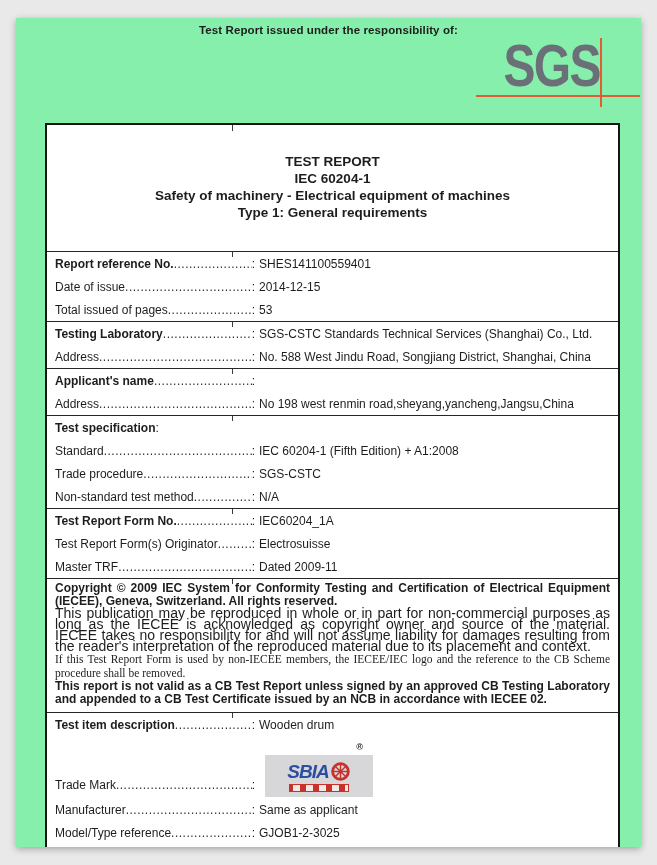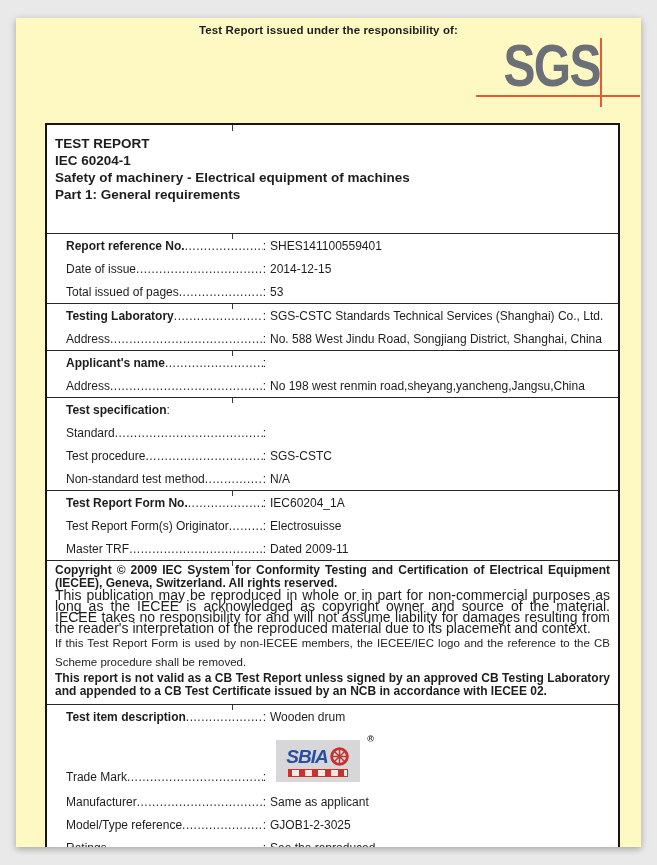--- a/index.html
+++ b/index.html
@@ -7,21 +7,21 @@
   body {
     background:#e9e9e9;
     font-family:"Liberation Sans", sans-serif;
     color:#1d1d1d;
     position:relative;
     overflow:hidden;
   }
   .page {
     position:absolute; left:16px; top:18px;
     width:625px; height:829px;
-    background:#fef9c3;
+    background:#86efac;
     box-shadow:0 2px 7px rgba(0,0,0,0.30);
     overflow:hidden;
   }
   .top-note {
     margin-top:6px;
     text-align:center;
     font-size:11.5px;
     font-weight:bold;
     letter-spacing:0.1px;
   }
@@ -40,22 +40,22 @@
 
   
   .report-table {
     position:absolute; left:29px; top:105px; width:575px;
     border:2px solid #151515;
     background:#fff;
     font-size:12px;
   }
   .header-cell {
     position:relative;
-    padding:10px 8px 30px;
-    text-align:left;
+    padding:28px 8px 30px;
+    text-align:center;
     font-weight:bold;
     font-size:13.5px;
     line-height:17px;
   }
   .header-cell::after {
     content:""; position:absolute; left:185px; top:0; width:1px; height:6px; background:#3a3a3a;
   }
   .hline { display:block; }
   .group { border-top:1px solid #262626; position:relative; }
   .group::before {
@@ -64,44 +64,43 @@
   .field-row {
     display:flex; align-items:baseline;
     padding:4.5px 8px 4px 8px;
     line-height:14px;
     min-height:23px;
   }
   .label-wrap {
     display:flex; align-items:baseline;
     width:200px; flex-shrink:0;
     overflow:hidden;
-    margin-left:11px;
   }
   .f-label { white-space:nowrap; }
   .bold .f-label { font-weight:bold; }
   .dots { flex:1; overflow:hidden; white-space:nowrap; color:#2a2a2a; }
   .dots::after {
     content:"....................................................................................................";
     letter-spacing:0.5px;
   }
   .colon::after { content:":"; }
   .f-value { margin-left:4px; white-space:nowrap; }
 
   
   .copyright-cell { padding:3px 8px 6px; text-align:justify; }
   .cp-bold  { font-weight:bold; font-size:12px; line-height:13px; }
   .cp-small { font-size:14px; line-height:11px; }
-  .cp-normal{ font-size:11.5px; line-height:19px; }
+  .cp-normal{ font-size:11.5px; line-height:14px;font-family:Liberation Serif, serif; }
 
   
   .field-row.tall { align-items:flex-end; padding-top:6px; padding-bottom:6px; min-height:62px; }
   .tm-logo { position:relative; margin-left:10px; width:100px; height:50px; }
   .tm-reg  { position:absolute; right:2px; top:-2px; font-size:9px; font-weight:bold; color:#2b2b2b; }
   .tm-box {
-    position:absolute; left:0; top:6px; width:84px; height:42px;
+    position:absolute; left:0; top:13px; width:108px; height:42px;
     background:#d7d7d9;
     display:flex; flex-direction:column; align-items:center; justify-content:center;
   }
   .tm-top { display:flex; align-items:center; }
   .tm-text {
     color:#2a4fa2; font-weight:bold; font-style:italic;
     font-size:19px; line-height:19px; letter-spacing:-1px;
   }
   .tm-wheel { margin-left:1px; }
   .tm-banner {
@@ -121,21 +120,21 @@
   <div class="sgs-text">SGS</div>
   <div class="sgs-hline"></div>
   <div class="sgs-vline"></div>
 
   <div class="report-table">
 
     <div class="header-cell">
       <span class="hline">TEST REPORT</span>
       <span class="hline">IEC 60204-1</span>
       <span class="hline">Safety of machinery - Electrical equipment of machines</span>
-      <span class="hline">Part 1: General requirements</span>
+      <span class="hline">Type 1: General requirements</span>
     </div>
 
     <div class="group">
       <div class="field-row bold">
         <div class="label-wrap">
           <span class="f-label">Report reference No.</span>
           <span class="dots"></span>
           <span class="colon"></span>
         </div>
         <span class="f-value">SHES141100559401</span>
@@ -203,24 +202,25 @@
           <span class="colon"></span>
         </div>
         <span class="f-value"></span>
       </div>
       <div class="field-row">
         <div class="label-wrap">
           <span class="f-label">Standard</span>
           <span class="dots"></span>
           <span class="colon"></span>
         </div>
-      </div>
-      <div class="field-row">
-        <div class="label-wrap">
-          <span class="f-label">Test procedure</span>
+        <span class="f-value">IEC 60204-1 (Fifth Edition) + A1:2008</span>
+      </div>
+      <div class="field-row">
+        <div class="label-wrap">
+          <span class="f-label">Trade procedure</span>
           <span class="dots"></span>
           <span class="colon"></span>
         </div>
         <span class="f-value">SGS-CSTC</span>
       </div>
       <div class="field-row">
         <div class="label-wrap">
           <span class="f-label">Non-standard test method</span>
           <span class="dots"></span>
           <span class="colon"></span>

